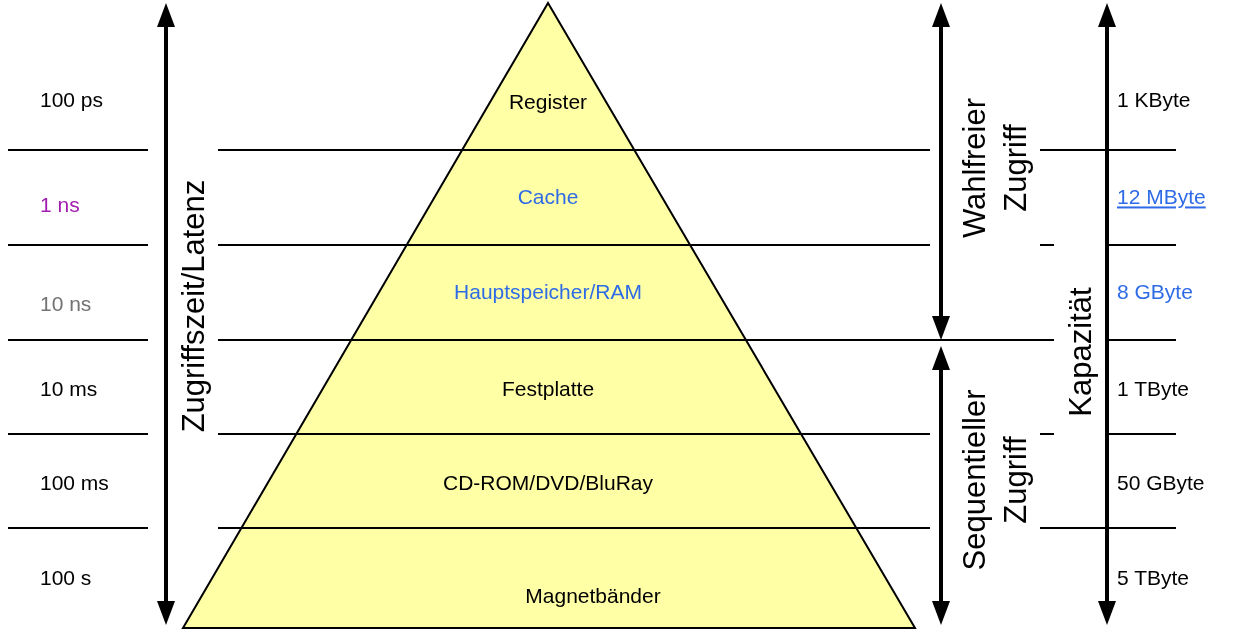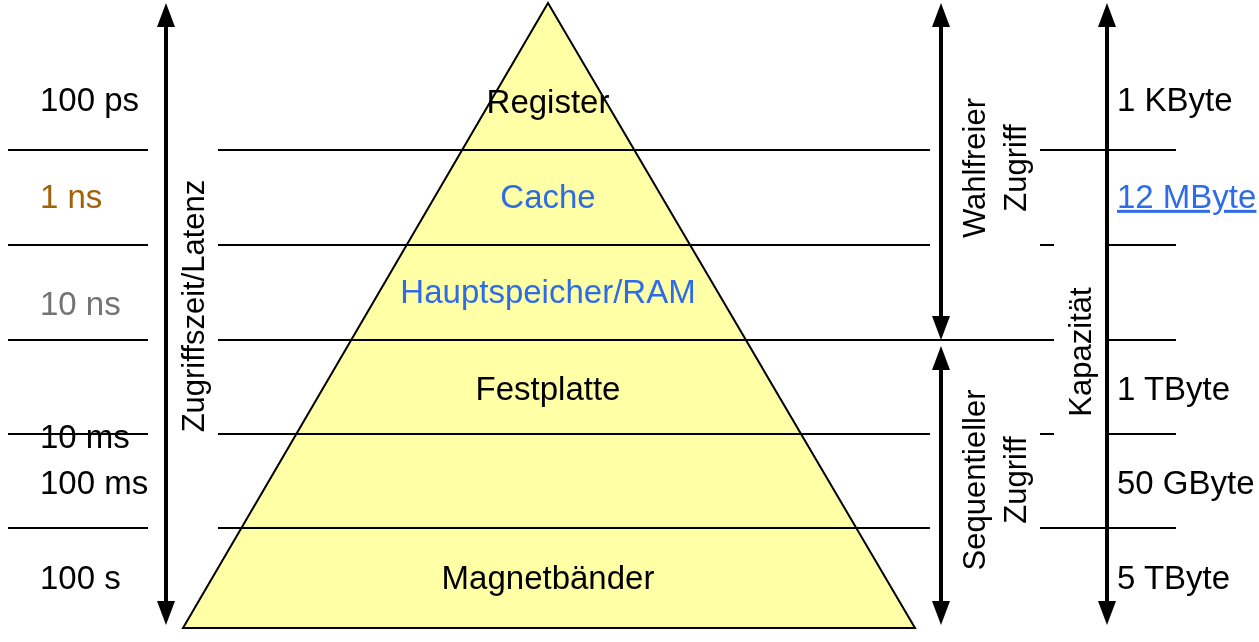--- a/index.html
+++ b/index.html
@@ -3,21 +3,21 @@
 <meta charset="utf-8">
 <style>
   html,body{margin:0;padding:0;background:#ffffff;}
   body{
     width:1259px;height:642px;position:relative;overflow:hidden;
     font-family:"Liberation Sans", sans-serif;color:#000;
   }
   #stage{position:absolute;inset:0;width:1259px;height:642px;}
   svg{position:absolute;left:0;top:0;}
   .lbl{
-    position:absolute;font-size:33px;line-height:1.1;white-space:nowrap;
+    position:absolute;font-size:21px;line-height:1.1;white-space:nowrap;
     transform:translateY(-50%);
   }
   .time-lbl{left:40px;}
   .cap-lbl{left:1117px;}
   .pyr-lbl{left:548px;transform:translate(-50%,-50%);}
   .rot{
     position:absolute;font-size:31px;white-space:nowrap;text-align:center;
     line-height:1.32;transform:translate(-50%,-50%) rotate(-90deg);
   }
 </style>
@@ -74,34 +74,36 @@
     </g>
 
     <g fill="#000" stroke="none">
       <rect x="1105" y="22" width="4" height="598"></rect>
       <polygon points="1107,3 1098,27 1116,27"></polygon>
       <polygon points="1107,625 1098,601 1116,601"></polygon>
     </g>
   </svg>
 
   <div class="lbl time-lbl" style="top: 100px; color: rgb(0, 0, 0);">100 ps</div>
-  <div class="lbl time-lbl" style="top: 197px; color: #a16207;">1 ns</div>
+  <div class="lbl time-lbl" style="top: 205px; color: #a21caf;">1 ns</div>
   <div class="lbl time-lbl" style="top: 304px; color: #737373;">10 ns</div>
-  <div class="lbl time-lbl" style="top: 389px; color: rgb(0, 0, 0); margin-top: 48px;">10 ms</div>
+  <div class="lbl time-lbl" style="top: 389px; color: rgb(0, 0, 0);">10 ms</div>
   <div class="lbl time-lbl" style="top: 483px; color: rgb(0, 0, 0);">100 ms</div>
   <div class="lbl time-lbl" style="top: 578px; color: rgb(0, 0, 0);">100 s</div>
 
   <div class="lbl pyr-lbl" style="top: 102px; color: rgb(0, 0, 0);">Register</div>
   <div class="lbl pyr-lbl" style="top: 197px; color: rgb(46, 107, 230);">Cache</div>
   <div class="lbl pyr-lbl" style="top: 389px; color: rgb(0, 0, 0);">Festplatte</div>
   <div class="lbl pyr-lbl" style="top: 292px; color: rgb(46, 107, 230);">Hauptspeicher/RAM</div>
-  <div class="lbl pyr-lbl" style="top: 578px; color: rgb(0, 0, 0);">Magnetbänder</div>
+  <div class="lbl pyr-lbl" style="top: 483px; color: rgb(0, 0, 0);">CD-ROM/DVD/BluRay</div>
+  <div class="lbl pyr-lbl" style="top: 596px; color: rgb(0, 0, 0); margin-left: 45px;">Magnetbänder</div>
 
   <div class="lbl cap-lbl" style="top: 100px; color: rgb(0, 0, 0);">1 KByte</div>
   <div class="lbl cap-lbl" style="top: 197px; color: rgb(46, 107, 230); text-decoration: underline;">12 MByte</div>
+  <div class="lbl cap-lbl" style="top: 292px; color: rgb(46, 107, 230);">8 GByte</div>
   <div class="lbl cap-lbl" style="top: 389px; color: rgb(0, 0, 0);">1 TByte</div>
   <div class="lbl cap-lbl" style="top: 483px; color: rgb(0, 0, 0);">50 GByte</div>
   <div class="lbl cap-lbl" style="top: 578px; color: rgb(0, 0, 0);">5 TByte</div>
 
   <div class="rot" style="left:194px;top:306px">Zugriffszeit/Latenz</div>
 
   <div class="rot" style="left:996px;top:168px">
     <div>Wahlfreier</div>
     <div>Zugriff</div>
   </div>

